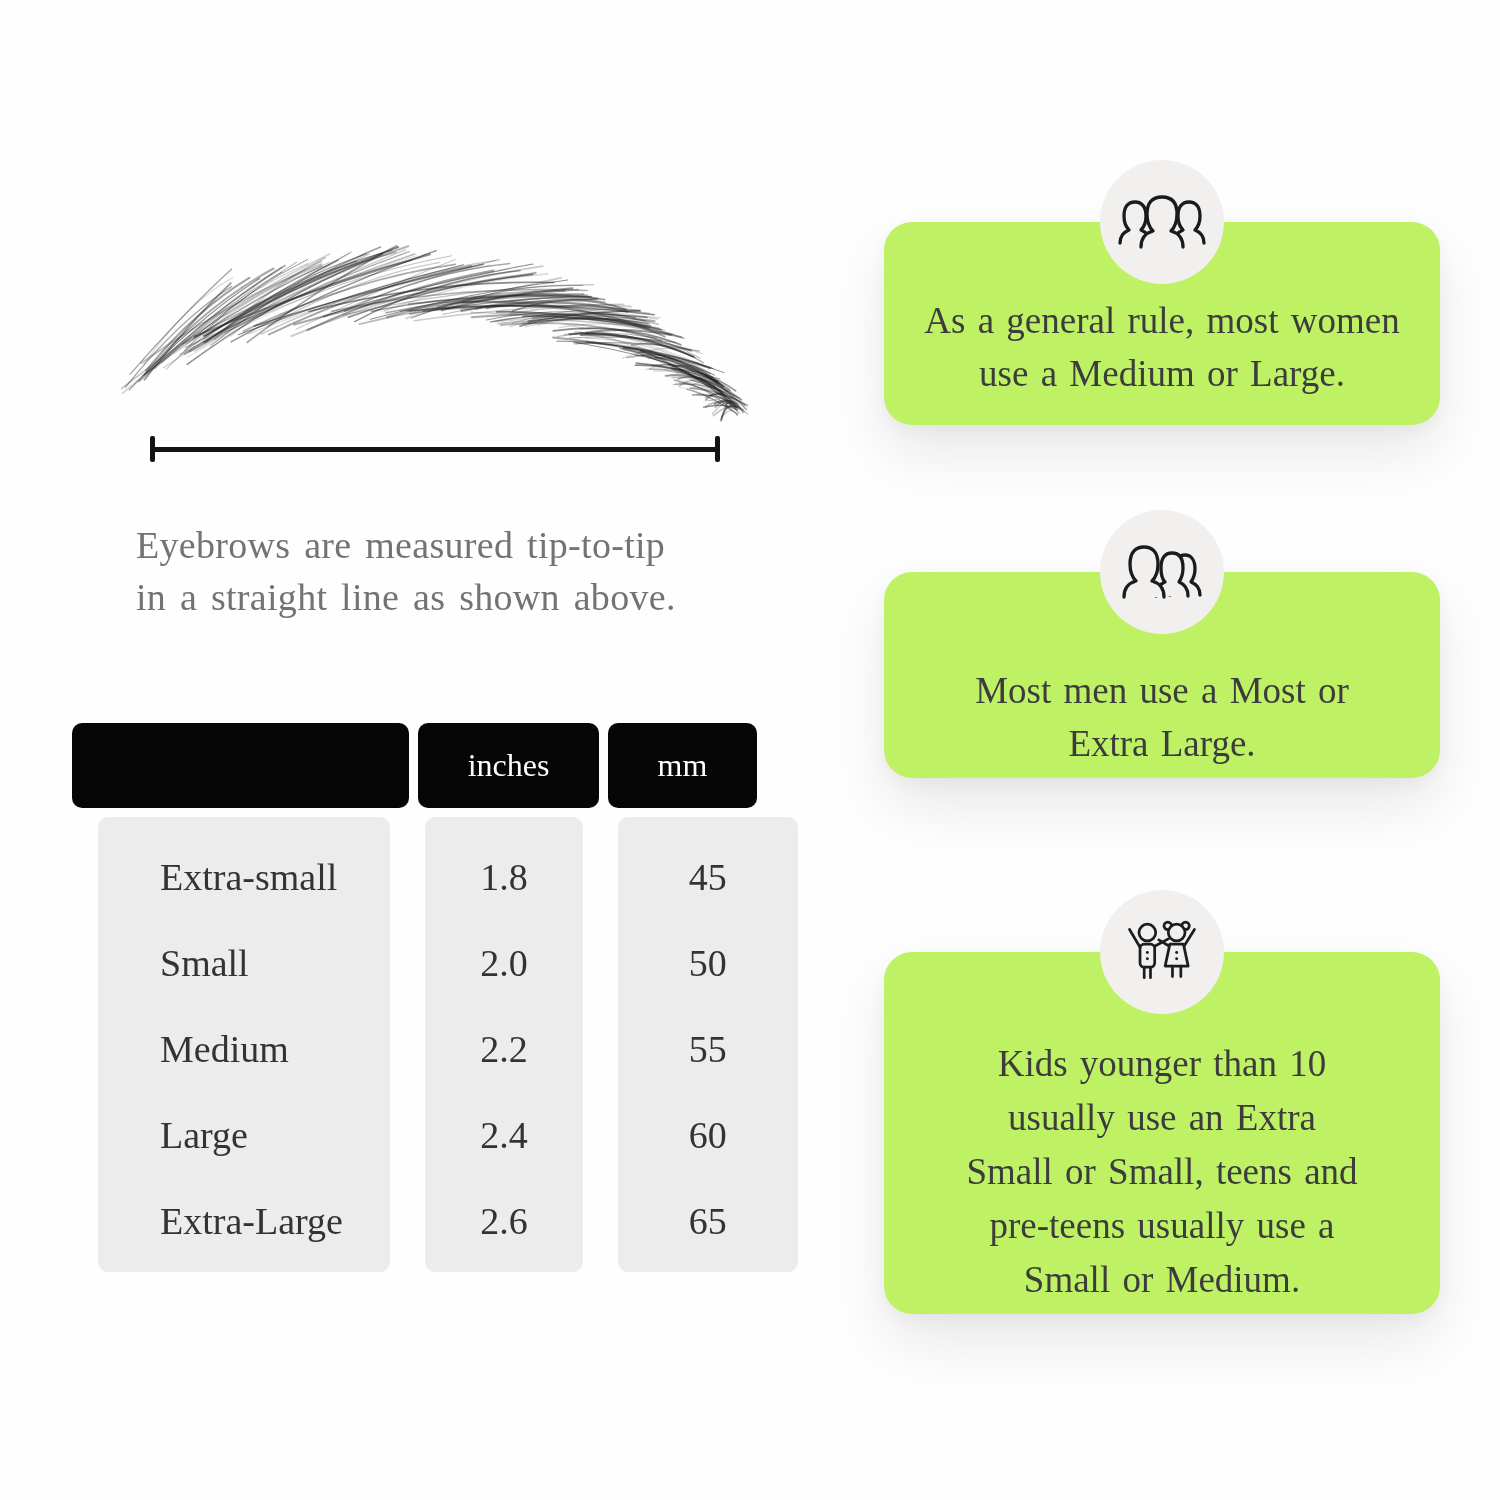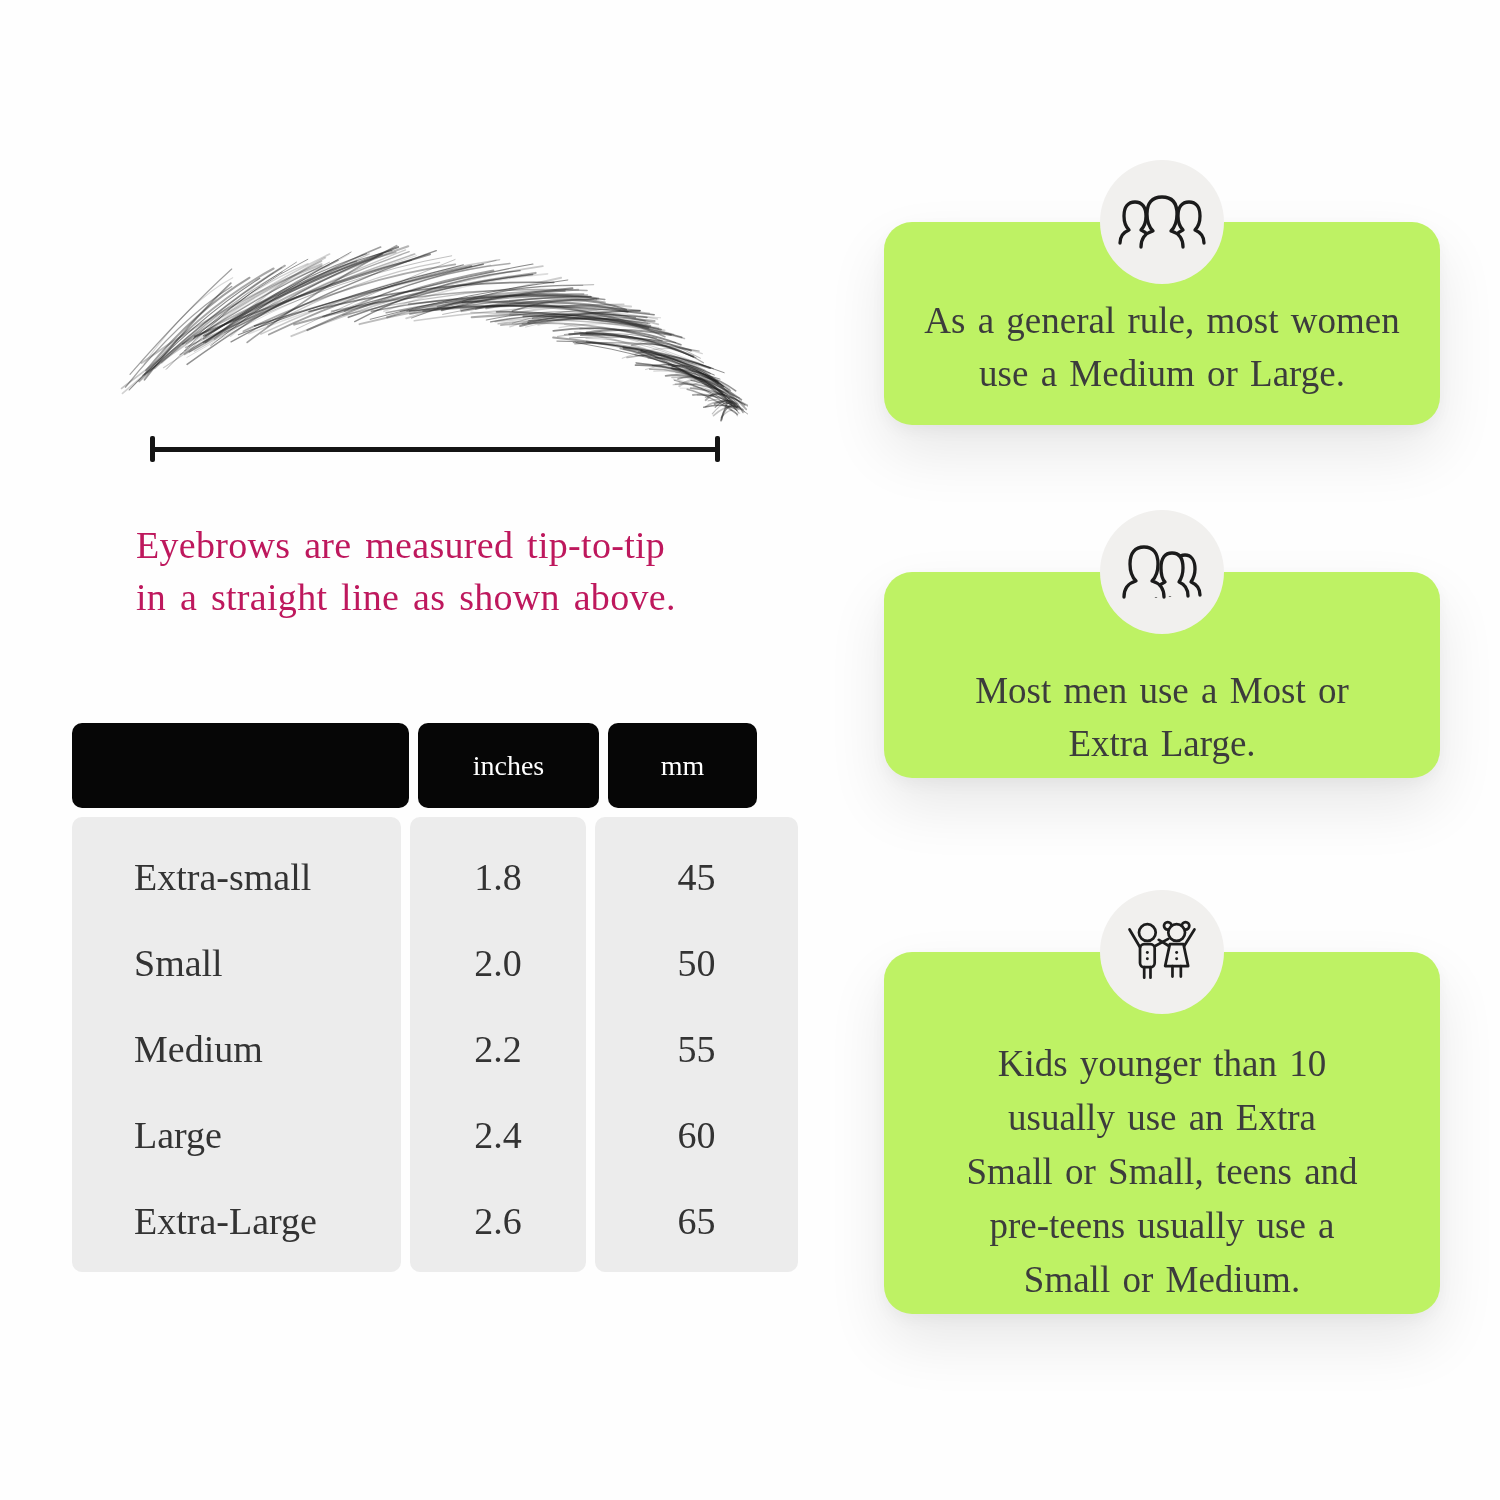--- a/index.html
+++ b/index.html
@@ -9,33 +9,33 @@
     font-family:"Liberation Serif","DejaVu Serif",serif;
   }
   
   .brow-svg{position:absolute;left:100px;top:218px;width:648px;height:220px;}
   .mline{position:absolute;left:150px;top:436px;width:570px;height:26px;}
   .mbar{position:absolute;left:0;top:11px;width:100%;height:5px;background:#141414;border-radius:2px;}
   .mcap{position:absolute;top:0;width:5px;height:26px;background:#141414;border-radius:2px;}
   .mcap.l{left:0}.mcap.r{right:0}
   .caption{
     position:absolute;left:136px;top:519px;width:604px;
-    font-size:38px;line-height:52px;color:#be185d;
+    font-size:38px;line-height:52px;color:#737373;
     letter-spacing:.3px;word-spacing:4px;
   }
   
   .size-table{position:absolute;left:72px;top:723px;width:726px;}
   .thead{display:flex;gap:9px;}
   .th{
     background:#060606;color:#ffffff;height:85px;border-radius:10px;
-    display:flex;align-items:center;justify-content:center;font-size:28px;
+    display:flex;align-items:center;justify-content:center;font-size:32px;
   }
   .th.c1{width:337px}.th.c2{width:181px}.th.c3{width:149px}
   .tbody{display:flex;gap:9px;margin-top:9px;}
-  .col{background:#ececec;border-radius:10px;height:455px;padding-top:17px;box-sizing:border-box;}
+  .col{background:#ececec;border-radius:10px;height:455px;padding-top:17px;box-sizing:border-box;margin-left:26px;}
   .col.c1{width:337px}.col.c2{width:181px}.col.c3{width:208px}
   .cell{height:86px;display:flex;align-items:center;font-size:38px;color:#333333;}
   .col.c1 .cell{padding-left:62px;}
   .col.c2 .cell,.col.c3 .cell{justify-content:center;}
   
   .card{
     position:absolute;left:884px;width:556px;background:#bef264;border-radius:28px;
     box-shadow:0 28px 60px rgba(0,0,0,.09),0 6px 16px rgba(0,0,0,.04);
   }
   .card.c1{top:222px;height:203px;}

